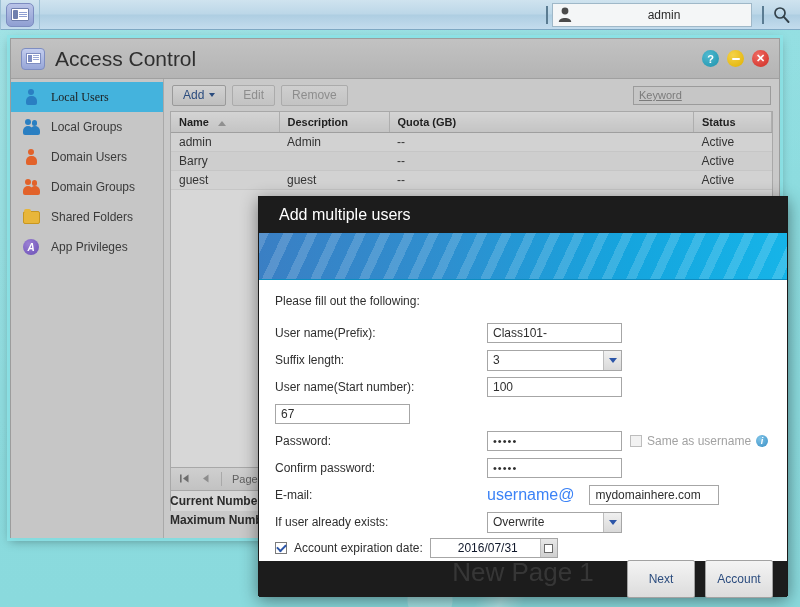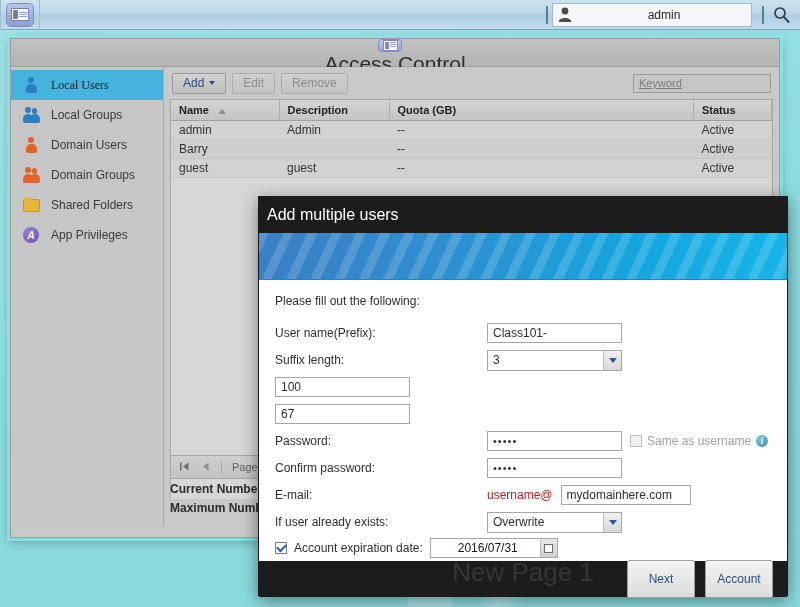--- a/index.html
+++ b/index.html
@@ -71,24 +71,24 @@
 
   
   #acwin {
     position: absolute; left: 10px; top: 38px;
     width: 770px; height: 500px;
     background: #c9c9c9;
     border: 1px solid #9c9c9c;
     box-shadow: 0 0 0 3px rgba(140,228,232,0.85), 0 3px 10px rgba(0,0,0,0.35);
   }
   #acwin-title {
-    height: 28px;
+    height: 40px;
     background: linear-gradient(#c2c2c2, #b4b4b4);
     border-bottom: 1px solid #a0a0a0;
-    display:flex; align-items:center; padding: 0 10px; flex-direction: column;
+    display:flex; align-items:center; padding: 0 10px;
   }
   .ac-icon {
     width: 24px; height: 22px; border-radius:4px;
     background: linear-gradient(#c3cdee, #97a6d8);
     border:1px solid #7e8dc1;
     display:flex; align-items:center; justify-content:center; margin-right: 10px;
   }
   .ac-icon .card { width:15px; height:11px; background:#fff; border:1px solid #7e8dc1; display:flex; gap:1px; padding:1px;}
   .ac-icon .card .ph { width:4px; height:7px; background:#7e8dc1;}
   .ac-icon .card .lines { flex:1; display:flex; flex-direction:column; gap:1px;}
@@ -191,21 +191,21 @@
   #dialog {
     position:absolute; left: 258px; top: 196px;
     width: 530px; height: 400px;
     background: #fff;
     border: 1px solid #1a1a1a;
     box-shadow: 0 4px 16px rgba(0,0,0,0.45);
     z-index: 40;
   }
   #dlg-title {
     height: 36px; background: #1c1c1c;
-    display:flex; align-items:center; padding: 0 8px;
+    display:flex; align-items:center; padding: 0 20px;
   }
   #dlg-title span { color:#fff; font-size: 16px; }
   #dlg-banner {
     height: 47px;
     background:
       repeating-linear-gradient(115deg, rgba(255,255,255,0.16) 0px, rgba(255,255,255,0.16) 9px, rgba(255,255,255,0) 9px, rgba(255,255,255,0) 22px),
       linear-gradient(90deg, #3a7fc4 0%, #2e8fcf 35%, #15a5de 70%, #16b4e8 100%);
     border-bottom: 1px solid #0e8cc0;
   }
   #dlg-body { padding: 14px 16px 0 16px; background:#fff; height: 281px; }
@@ -242,21 +242,21 @@
   .chk.checked:after {
     content:""; width:7px; height:4px; border-left:2px solid #2b55a8; border-bottom:2px solid #2b55a8;
     transform: rotate(-45deg); margin-top:-2px;
   }
   .infoi {
     width: 12px; height:12px; border-radius:50%;
     background: radial-gradient(circle at 35% 30%, #7fc4e8, #3a8fc4);
     color:#fff; font-size:9px; font-style:italic; font-weight:bold;
     display:flex; align-items:center; justify-content:center;
   }
-  .email-row .pretext { font-size: 12px; color:#b91c1c; margin-right: 8px; }
+  .email-row .pretext { font-size: 16px; color:#3b82f6; margin-right: 15px; }
   .email-input { width: 130px; }
   .expire-row { display:flex; align-items:center; gap:7px; margin-top: 3px; }
   .expire-row .lbl { font-size: 12px; color:#2f2f2f; }
   .datebox {
     width: 128px; height:20px; border:1px solid #a6a6a6; background:#fff;
     display:flex; align-items:center; position:relative;
   }
   .datebox .dv { flex:1; font-size:12px; color:#0f172a; padding-left:5px;text-align:center; }
   .datebox .calbtn {
     width: 17px; height:18px; background: linear-gradient(#e8e8e8,#cfcfcf);
@@ -520,20 +520,21 @@
       <div class="flabel">Suffix length:</div>
       <div class="fselect">
         <span class="val">3</span>
         <span class="arrowbox">
             <span class="a"></span>
           </span>
       </div>
     </div>
 
     <div class="frow">
+      <div class="flabel">User name(Start number):</div>
       <input class="finput" type="text" value="100" style="">
     </div>
 
     <div class="frow">
       <input class="finput" type="text" value="67" style="">
     </div>
 
     <div class="frow">
       <div class="flabel">Password:</div>
       <input class="finput pwd-dots" type="text" value="•••••" style="">

